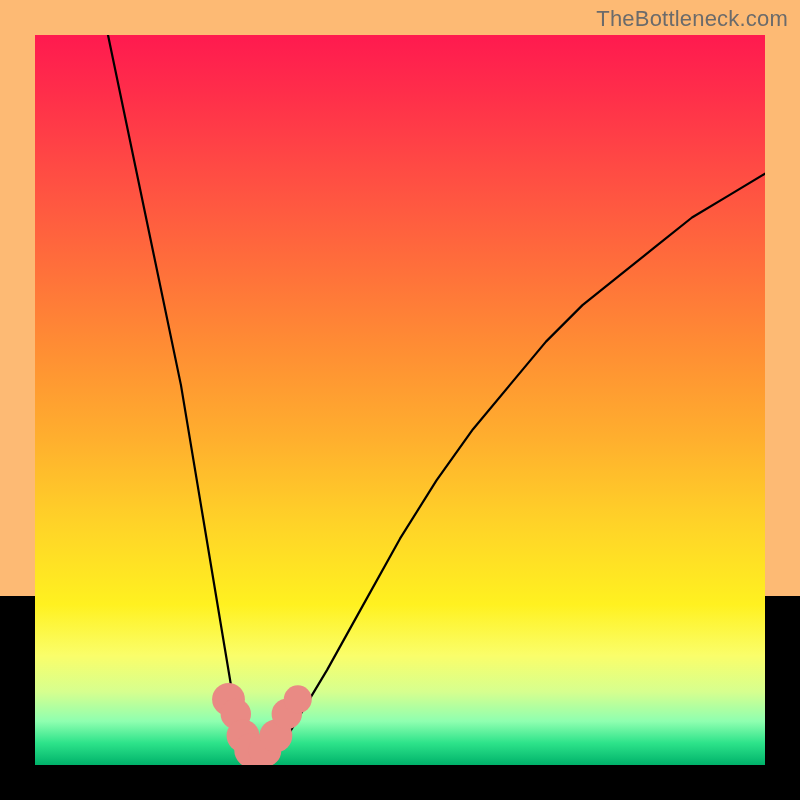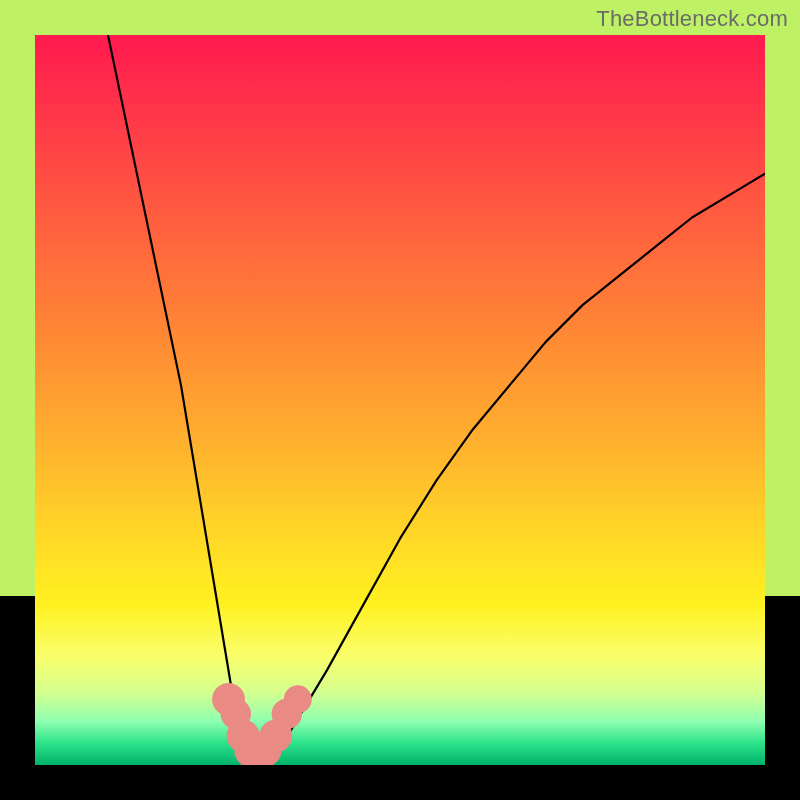--- a/index.html
+++ b/index.html
@@ -10,21 +10,21 @@
     overflow: hidden;
     background: #000;
     font-family: Arial, Helvetica, sans-serif;
   }
   .frame {
     position: absolute;
     left: 0;
     top: 0;
     width: 800px;
     height: 596px;
-    background: #bef264;
+    background: #fdba74;
   }
   .plot {
     position: absolute;
     left: 35px;
     top: 35px;
     width: 730px;
     height: 730px;
     
     background: linear-gradient(to bottom,
       #ff1a4f 0%,

